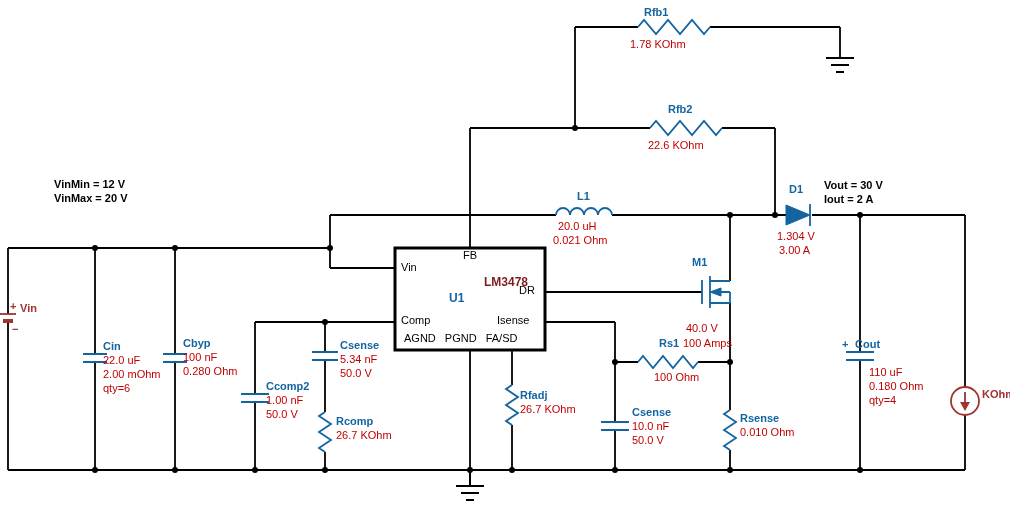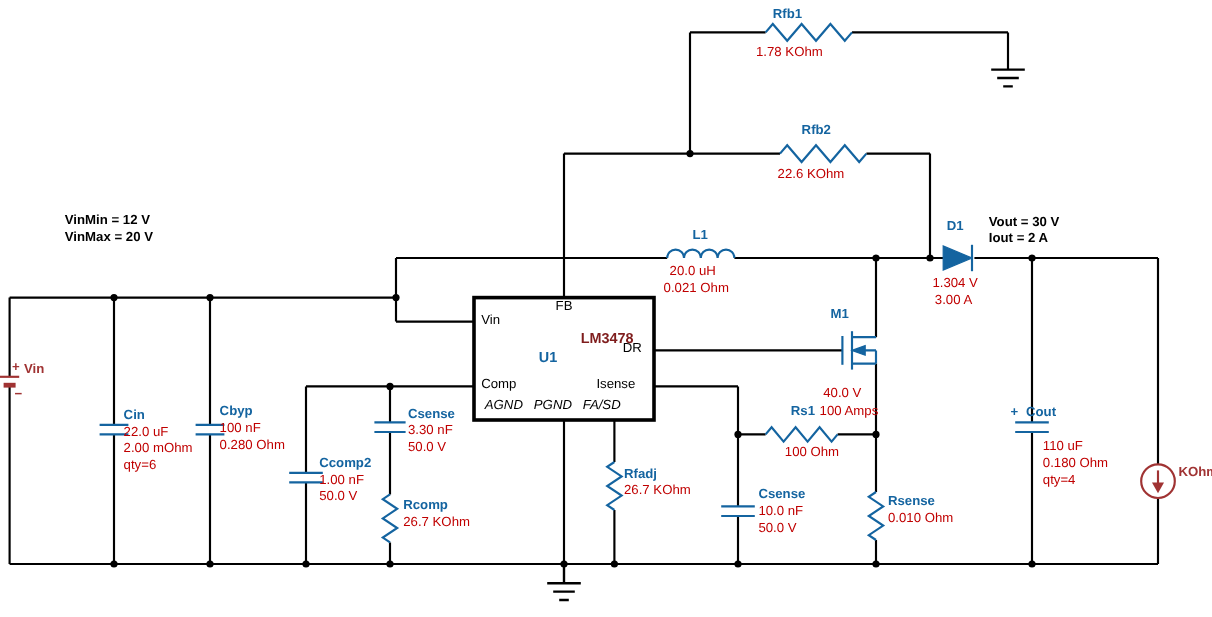--- a/index.html
+++ b/index.html
@@ -10,21 +10,21 @@
   .canvas{position:relative;width:1010px;height:514px;background:#ffffff;overflow:hidden;}
   .canvas > svg{position:absolute;left:0;top:0;}
   .t{position:absolute;font-size:11px;line-height:12px;white-space:nowrap;}
   .lbl{color:var(--component);font-weight:bold;}
   .val{color:var(--value);}
   .ann{color:#000000;font-weight:bold;text-align:right;}
   .srcl{color:var(--source);font-weight:bold;}
   .pin{color:#000000;}
   .part{color:#7f1d1d;font-weight:bold;font-size:12px;padding-left:44px;}
   .refdes{color:var(--component);font-weight:bold;font-size:12px;}
-  .pins-row{word-spacing:6px;font-style:italic;}
+  .pins-row{word-spacing:6px;}
   .wire{stroke:var(--wire);stroke-width:1.8;fill:none;}
   .sym{stroke:var(--component);stroke-width:1.8;fill:none;}
   .symf{fill:var(--component);stroke:var(--component);}
   .srcs{stroke:var(--source);stroke-width:1.8;fill:none;}
   .srcs-thick{stroke:var(--source);stroke-width:4;fill:none;}
   .srcf{fill:var(--source);}
   .dot{fill:var(--wire);}
   .gnd{stroke:var(--wire);stroke-width:2;fill:none;}
   .icbox{fill:#ffffff;stroke:#000000;stroke-width:3;}
 </style>
@@ -142,21 +142,21 @@
   <div class="t lbl" style="left:103px;top:340px">Cin</div>
   <div class="t val" style="left:103px;top:354px">22.0 uF</div>
   <div class="t val" style="left:103px;top:368px">2.00 mOhm</div>
   <div class="t val" style="left:103px;top:382px">qty=6</div>
 
   <div class="t lbl" style="left:183px;top:337px">Cbyp</div>
   <div class="t val" style="left:183px;top:351px">100 nF</div>
   <div class="t val" style="left:183px;top:365px">0.280 Ohm</div>
 
   <div class="t lbl" style="left:340px;top:339px">Csense</div>
-  <div class="t val" style="left:340px;top:353px">3.30 nF</div>
+  <div class="t val" style="left:340px;top:353px">5.34 nF</div>
   <div class="t val" style="left:340px;top:367px">50.0 V</div>
 
   <div class="t lbl" style="left:266px;top:380px">Ccomp2</div>
   <div class="t val" style="left:266px;top:394px">1.00 nF</div>
   <div class="t val" style="left:266px;top:408px">50.0 V</div>
 
   <div class="t lbl" style="left:336px;top:415px">Rcomp</div>
   <div class="t val" style="left:336px;top:429px">26.7 KOhm</div>
 
   <div class="t lbl" style="left:520px;top:389px">Rfadj</div>

